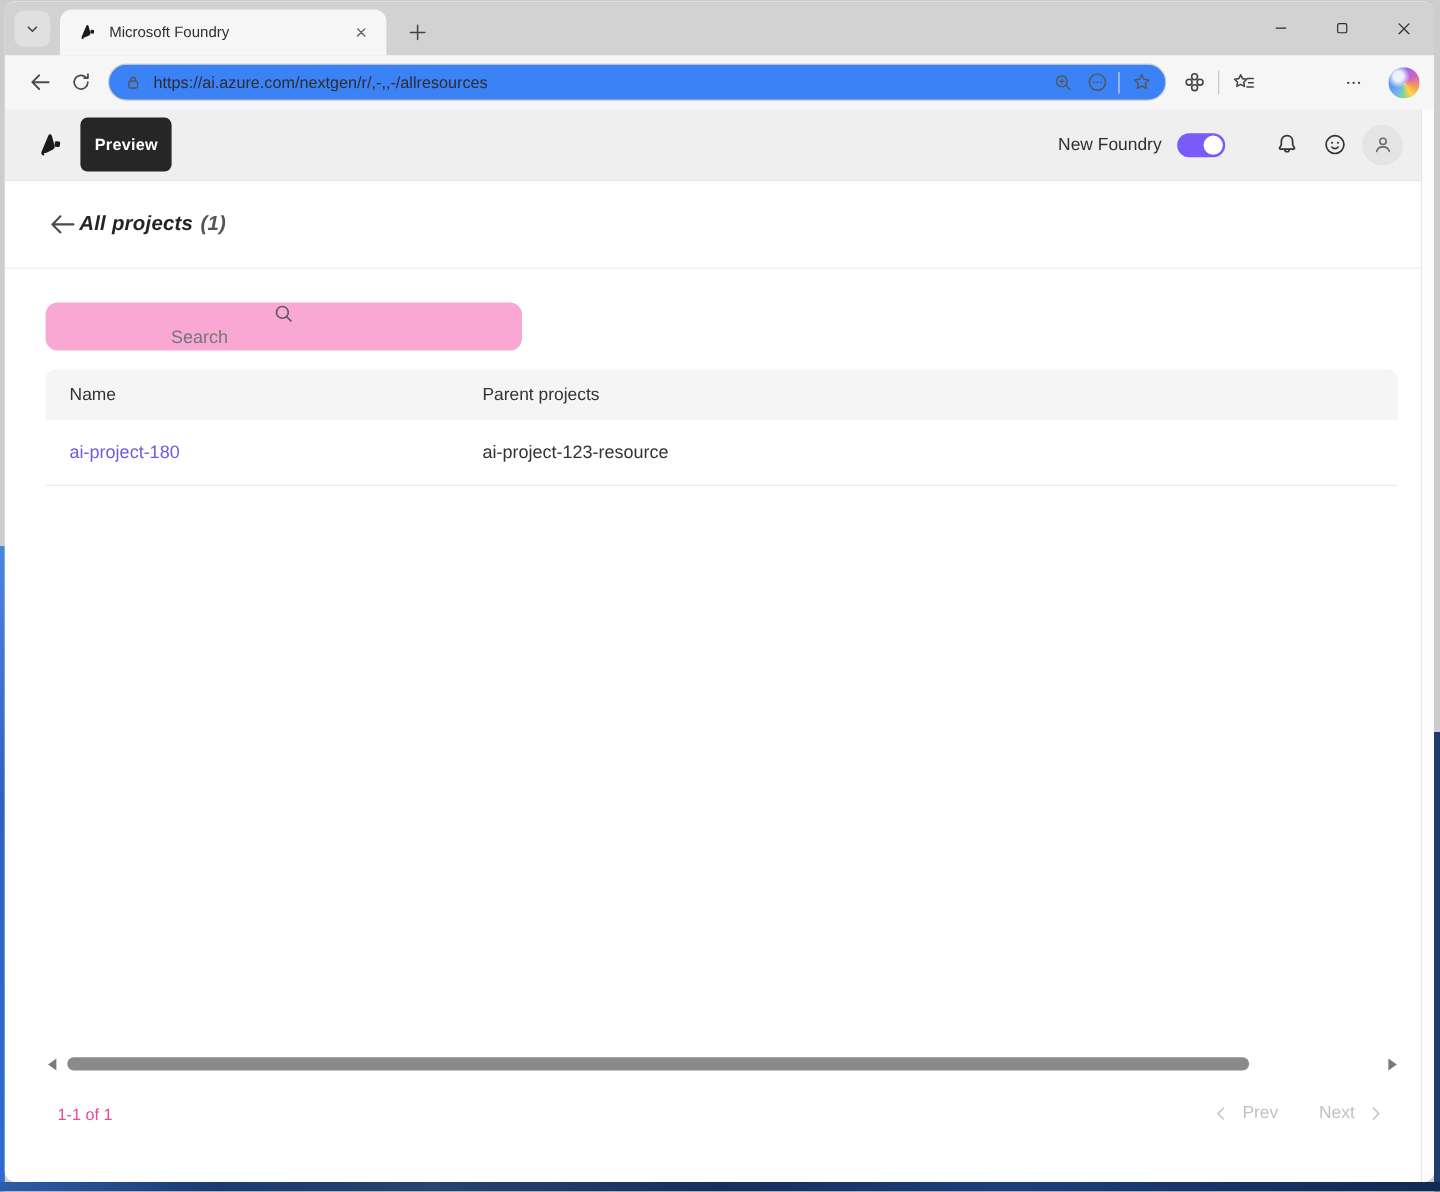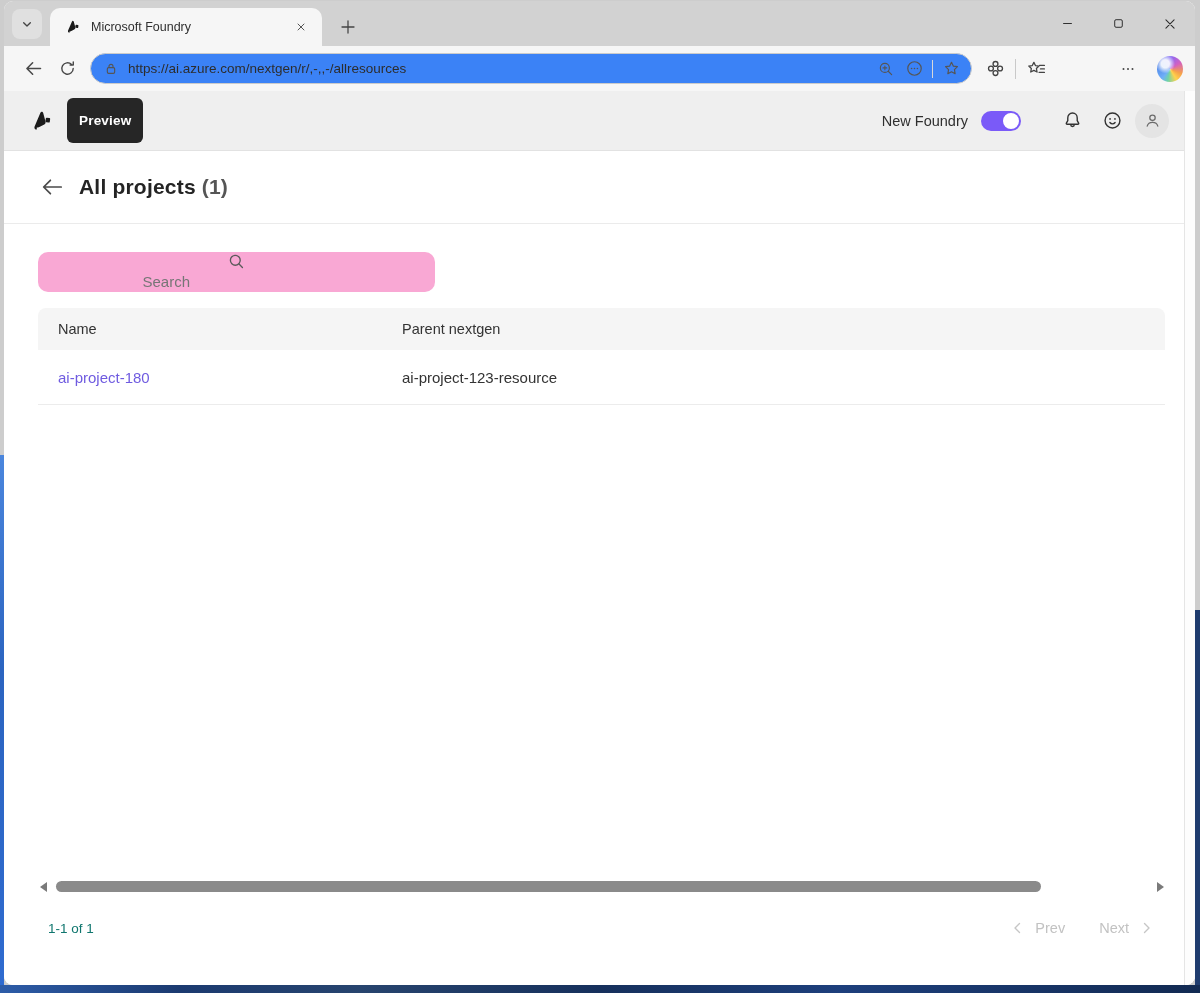--- a/index.html
+++ b/index.html
@@ -62,21 +62,21 @@
   .nf-label { font-size:14.5px; color:#2f2f2f; margin-right:13px; }
   .toggle { width:40px; height:20px; border-radius:11px; background:#7a5af8; position:relative; cursor:pointer; margin-right:28px; }
   .toggle .knob { position:absolute; top:2px; right:2px; width:16px; height:16px; border-radius:50%; background:#fff; }
   .hdr-icon { width:34px; height:34px; display:flex; align-items:center; justify-content:center; border-radius:50%; cursor:pointer; margin-left:6px; }
   .avatar { background:#e4e4e4; }
 
   
   .content { position:relative; flex:1; background:#fff; }
   .title-row { height:73px; border-bottom:1px solid #ebebeb; display:flex; align-items:center; padding-left:34px; }
   .back-btn { width:28px; height:28px; display:flex; align-items:center; justify-content:center; cursor:pointer; }
-  .page-title { font-size:21px; font-weight:700; color:#242424; margin-left:13px; letter-spacing:.2px; }
+  .page-title { font-size:17px; font-weight:700; color:#242424; letter-spacing:.2px;font-style:italic; }
   .page-count { color:#555; font-weight:700; margin-left:6px; }
 
   .search-box { margin:28px 0 0 34px; width:397px; height:40px; background:#f9a8d4; border-radius:10px;
                 display:flex; align-items:center; padding:0 14px;flex-direction:column; }
   .search-box input { border:none; outline:none; background:transparent; flex:1; margin-left:11px;
                       font-size:15px; color:#333; font-family:"Liberation Sans",sans-serif; }
   .search-box input::placeholder { color:#767676; }
 
   .table { margin:16px 30px 0 34px; }
   .thead { display:flex; align-items:center; height:42px; background:#f5f5f5; border-radius:8px 8px 0 0;
@@ -89,21 +89,21 @@
 
   
   .hscroll { position:absolute; left:34px; right:29px; bottom:92px; height:12px; }
   .hs-arrow { position:absolute; top:1px; width:0; height:0; border-style:solid; cursor:pointer; }
   .hs-left  { left:2px;  border-width:5px 7px 5px 0; border-color:transparent #7a7a7a transparent transparent; }
   .hs-right { right:2px; border-width:5px 0 5px 7px; border-color:transparent transparent transparent #7a7a7a; }
   .hs-thumb { position:absolute; left:18px; width:985px; top:0; height:11px; border-radius:6px; background:#8a8a8a; cursor:grab; }
 
   
   .pager-row { position:absolute; left:44px; right:40px; bottom:48px; display:flex; align-items:center; justify-content:space-between; }
-  .pager-summary { font-size:13.5px; color:#0f766e; }
+  .pager-summary { font-size:13.5px; color:#ec4899; }
   .pager-controls { display:flex; align-items:center; color:#c2c2c2; font-size:14.5px; }
   .pager-btn { display:flex; align-items:center; cursor:default; }
   .pager-btn span { margin:0 8px; }
 
   
   .vscroll { position:absolute; right:0; top:90px; bottom:0; width:11px; background:#fdfdfd; border-left:1px solid #e5e5e5; }
 </style>
 </head>
 <body>
 
@@ -276,21 +276,21 @@
       <svg width="19" height="19" viewBox="0 0 24 24">
         <circle cx="10.5" cy="10.5" r="6.2" fill="none" stroke="#5a5a5a" stroke-width="1.7"></circle>
         <path d="M15.2 15.2l4.3 4.3" stroke="#5a5a5a" stroke-width="1.7" stroke-linecap="round"></path>
       </svg>
       <input type="text" placeholder="Search" style="">
     </div>
 
     <div class="table">
       <div class="thead">
         <div class="col-name">Name</div>
-        <div class="col-parent">Parent nextgen</div>
+        <div class="col-parent">Parent projects</div>
       </div>
       <div class="trow">
         <div class="col-name">
           <a class="link">ai-project-180</a>
         </div>
         <div class="col-parent">ai-project-123-resource</div>
         <div class="col-sub"></div>
       </div>
     </div>
 

